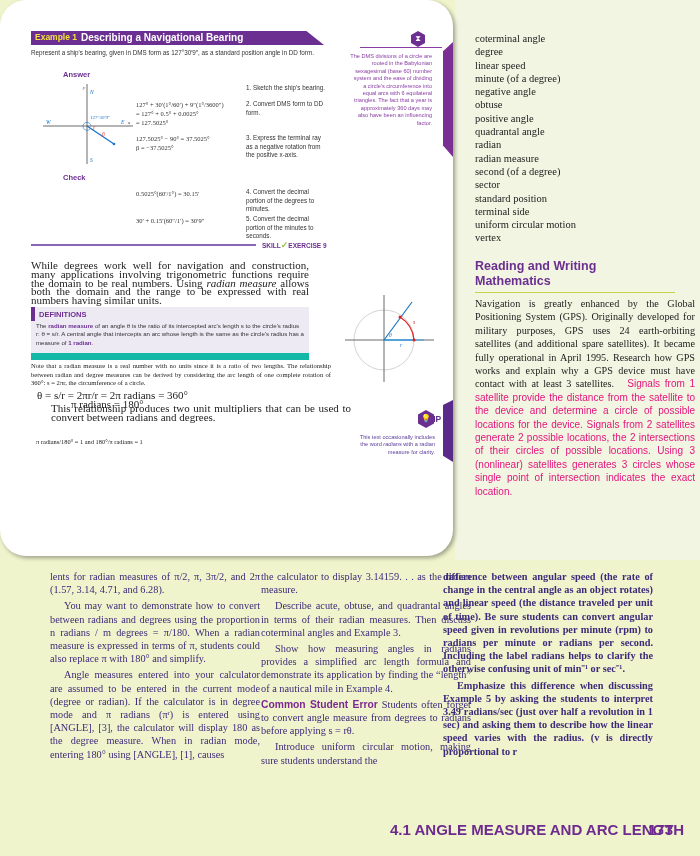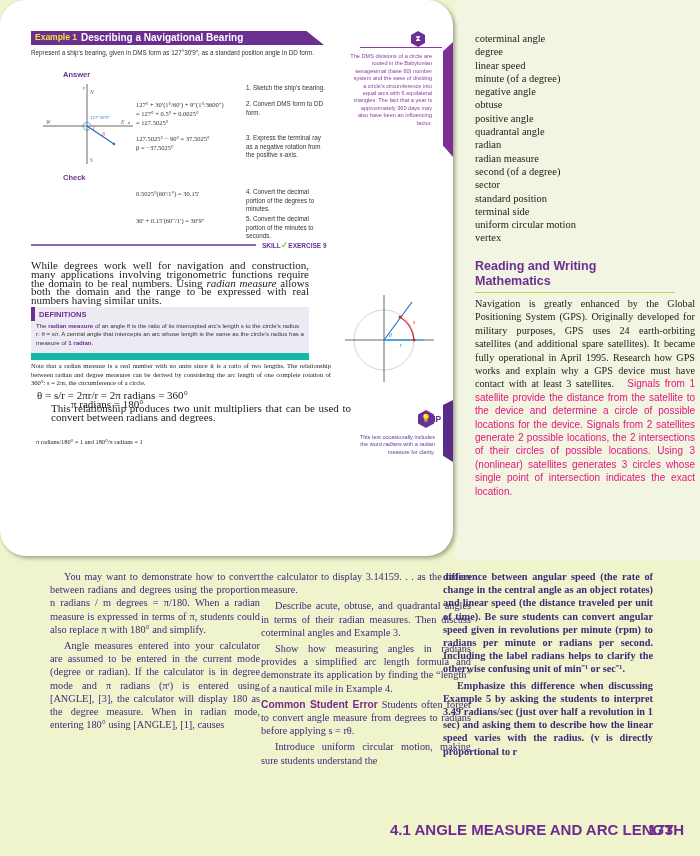--- a/index.html
+++ b/index.html
@@ -163,20 +163,21 @@
   <div>Reading and Writing</div>
   <div>Mathematics</div>
 </div>
 <div class="rw-line"></div>
 <div class="rw-body">
   <span>Navigation is greatly enhanced by the Global Positioning System (GPS). Originally developed for military purposes, GPS uses 24 earth-orbiting satellites (and additional spare satellites). It became fully operational in April 1995. Research how GPS works and explain why a GPS device must have contact with at least 3 satellites.</span>&nbsp;&nbsp;
   <span class="pink">Signals from 1 satellite provide the distance from the satellite to the device and determine a circle of possible locations for the device. Signals from 2 satellites generate 2 possible locations, the 2 intersections of their circles of possible locations. Using 3 (nonlinear) satellites generates 3 circles whose single point of intersection indicates the exact location.</span>
 </div>
 
 <div class="col" style="left:50px;">
+  <p>lents for radian measures of π/2, π, 3π/2, and 2π (1.57, 3.14, 4.71, and 6.28).</p>
   <p class="ind">You may want to demonstrate how to convert between radians and degrees using the proportion n radians / m degrees = π/180. When a radian measure is expressed in terms of π, students could also replace π with 180° and simplify.</p>
   <p class="ind">Angle measures entered into your calculator are assumed to be entered in the current mode (degree or radian). If the calculator is in degree mode and π radians (πʳ) is entered using [ANGLE], [3], the calculator will display 180 as the degree measure. When in radian mode, entering 180° using [ANGLE], [1], causes</p>
 </div>
 
 <div class="col" style="left:261px;">
   <p>the calculator to display 3.14159. . . as the radian measure.</p>
   <p class="ind">Describe acute, obtuse, and quadrantal angles in terms of their radian measures. Then discuss coterminal angles and Example 3.</p>
   <p class="ind">Show how measuring angles in radians provides a simplified arc length formula and demonstrate its application by finding the “length” of a nautical mile in Example 4.</p>
   <p><span class="cse">Common Student Error</span><span> Students often forget to convert angle measure from degrees to radians before applying s = rθ.</span></p>
   <p class="ind">Introduce uniform circular motion, making sure students understand the</p>

